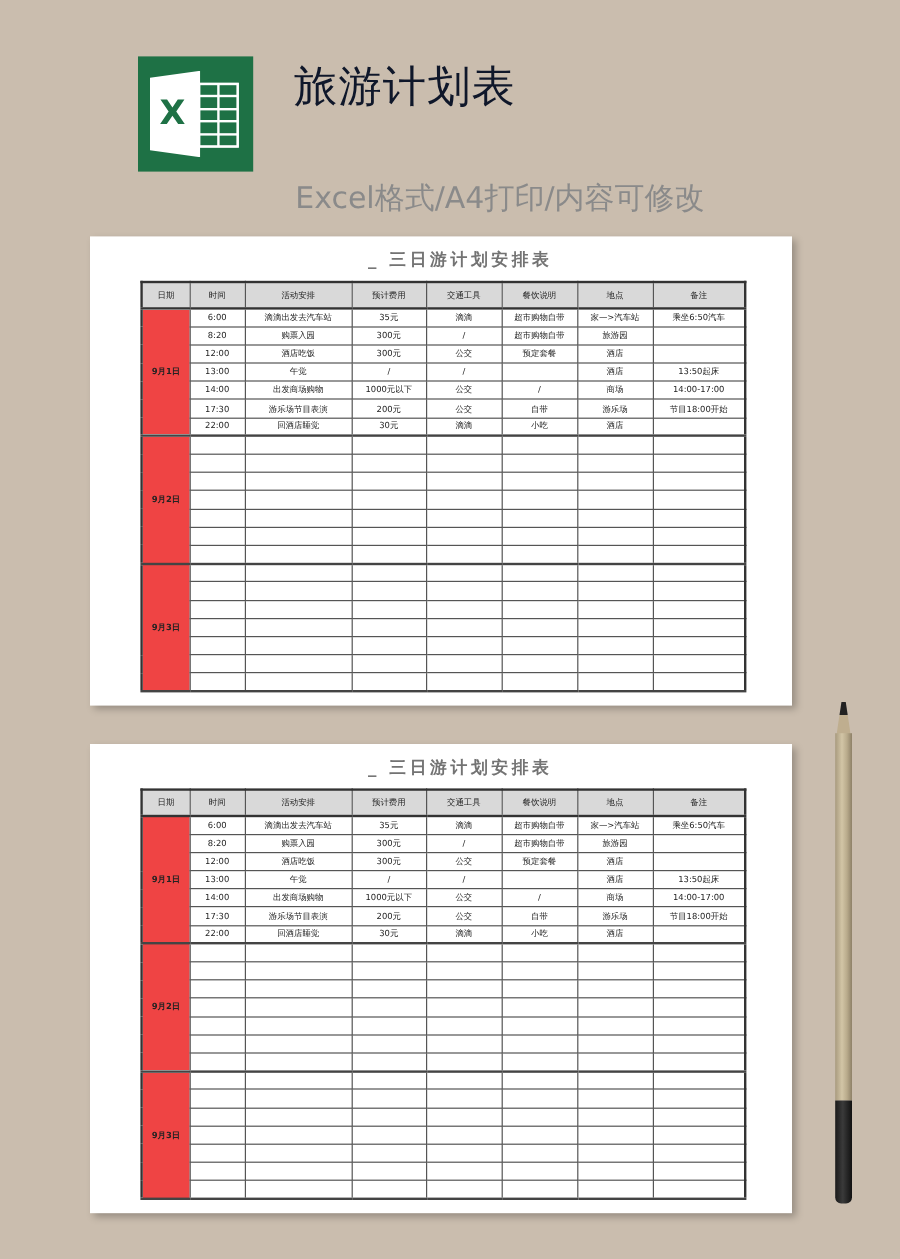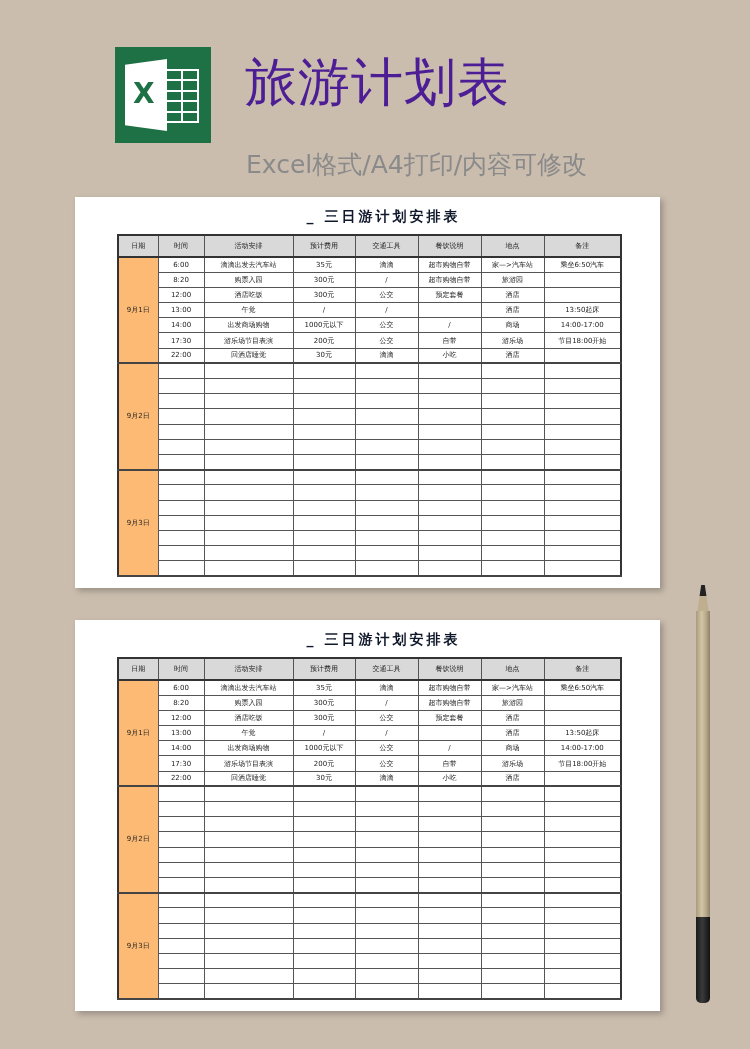--- a/index.html
+++ b/index.html
@@ -25,51 +25,51 @@
   .excel-icon .grid {
     position: absolute; left: 50px; top: 22px; width: 34px; height: 54px;
     border: 2px solid #ffffff;
     background:
       linear-gradient(#fff,#fff) 0 0/100% 2px no-repeat;
     display: grid; grid-template-columns: 1fr 1fr; grid-template-rows: repeat(5, 1fr);
     gap: 2px; background-color: #ffffff; padding: 0;
   }
   .excel-icon .grid span { background: #1e7145; }
   .brand-title {
-    position: absolute; left: 245px; top: 48px; font-size: 52px; color: #4c1d95;
+    position: absolute; left: 245px; top: 48px; font-size: 36px; color: #0f172a;
     letter-spacing: 1px;
   }
   .brand-subtitle {
     position: absolute; left: 246px; top: 111px; font-size: 25px; color: #8a8a8a; margin-top: 37px;
   }
   .card {
     position: absolute; left: 75px; width: 585px; height: 391px;
     background: #ffffff;
     box-shadow: 3px 3px 6px rgba(0,0,0,0.25);
   }
   .card1 { top: 197px; }
   .card2 { top: 620px; }
   .sheet-title {
     position: absolute; left: 0; width: 100%; top: 11px; text-align: center;
     font-family: "DejaVu Serif", serif; font-size: 14px; font-weight: bold;
-    color: #0f172a; letter-spacing: 3px; padding-left: 32px;
+    color: #737373; letter-spacing: 3px; padding-left: 32px;
   }
   table.plan {
     position: absolute; left: 42px; top: 37px; width: 503px;
     border-collapse: collapse; table-layout: fixed;
     border: 2px solid #333333;
     font-size: 7px; color: #222222; padding-left: 12px;
   }
   table.plan th, table.plan td {
     border: 1px solid #555555; text-align: center; vertical-align: middle;
     height: 15.2px; padding: 0; white-space: nowrap; overflow: hidden;
     font-weight: normal;
   }
   table.plan th { background: #d9d9d9; height: 22px; border-bottom: 2px solid #333; }
-  table.plan td.date { background: #fdba74; }
+  table.plan td.date { background: #ef4444; font-weight: bold; }
   table.plan tr.day-end td { border-bottom: 2px solid #444; margin-top: 20px; }
   .pencil {
     position: absolute; left: 693px; top: 585px; width: 20px; height: 420px;
   }
   .pencil .tip {
     position: absolute; left: 4px; top: 0; width: 12px; height: 28px;
     background: linear-gradient(#222 0 40%, #bfae8f 40%);
     clip-path: polygon(35% 0, 65% 0, 100% 100%, 0 100%);
   }
   .pencil .body {

